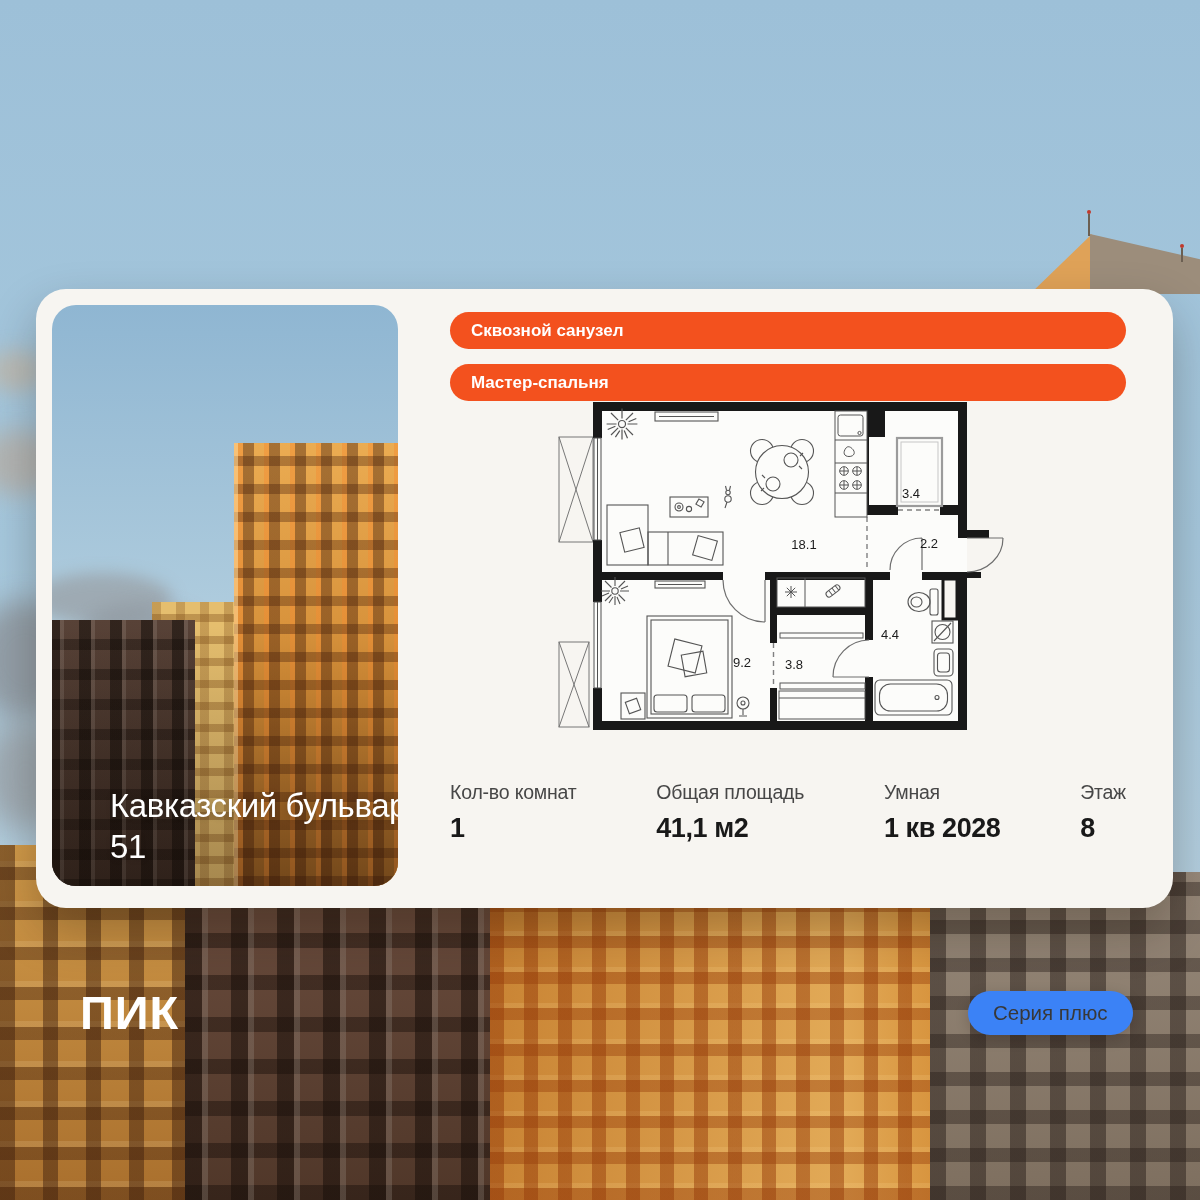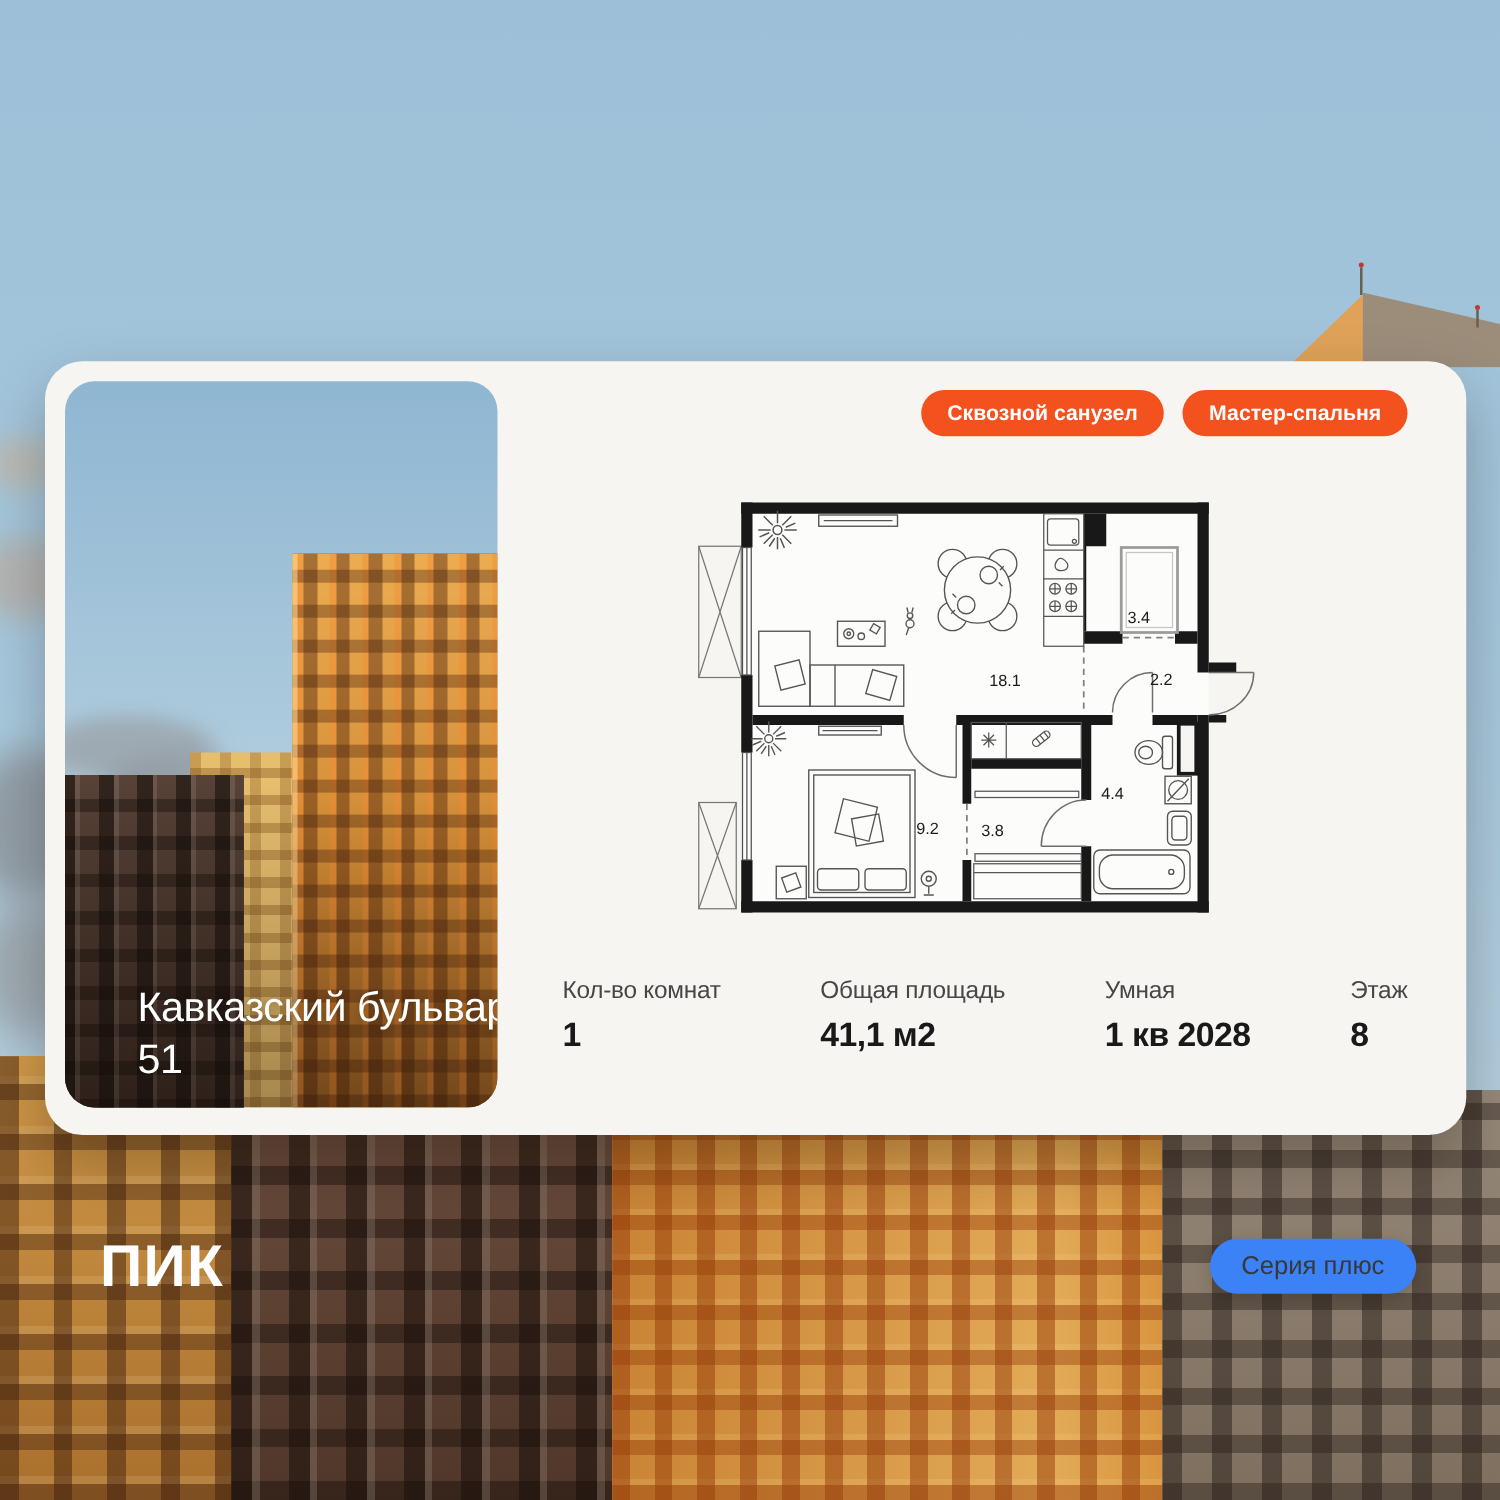--- a/index.html
+++ b/index.html
@@ -65,21 +65,21 @@
       repeating-linear-gradient(90deg,rgba(18,12,8,.55) 0 12px,rgba(205,195,185,.16) 12px 16px,rgba(0,0,0,0) 16px 31px),
       repeating-linear-gradient(0deg,rgba(18,12,8,.4) 0 11px,rgba(0,0,0,0) 11px 30px),
       linear-gradient(180deg,#584237,#3A2B23);}
   .t-shade{position:absolute;left:0;bottom:0;width:100%;height:45%;
     background:linear-gradient(180deg,rgba(0,0,0,0),rgba(20,10,5,.30));}
   .t-title{position:absolute;left:40px;bottom:18px;width:328px;color:#FFF;
     font-size:33px;font-weight:normal;line-height:1.24;letter-spacing:-.4px;
     text-shadow:0 1px 6px rgba(0,0,0,.18);padding-left:18px;}
   
   .tagrow{position:absolute;left:414px;top:23px;width:676px;display:flex;
-    gap:15px;justify-content:flex-end;}
+    gap:15px;justify-content:space-between;flex-direction:column;}
   .tag{height:37px;line-height:37px;padding:0 21px;border-radius:19px;background:#F3511E;
     color:#FFF;font-size:17px;font-weight:bold;white-space:nowrap;}
   
   .plan{position:absolute;left:519px;top:101px;width:460px;height:345px;}
   
   .stats{position:absolute;left:414px;top:492px;width:676px;display:flex;
     justify-content:space-between;gap:44px;}
   .stat .lb{font-size:19.5px;color:#474747;letter-spacing:-.2px;}
   .stat .vl{margin-top:9px;font-size:27px;font-weight:bold;color:#191919;letter-spacing:-.4px;}
   

